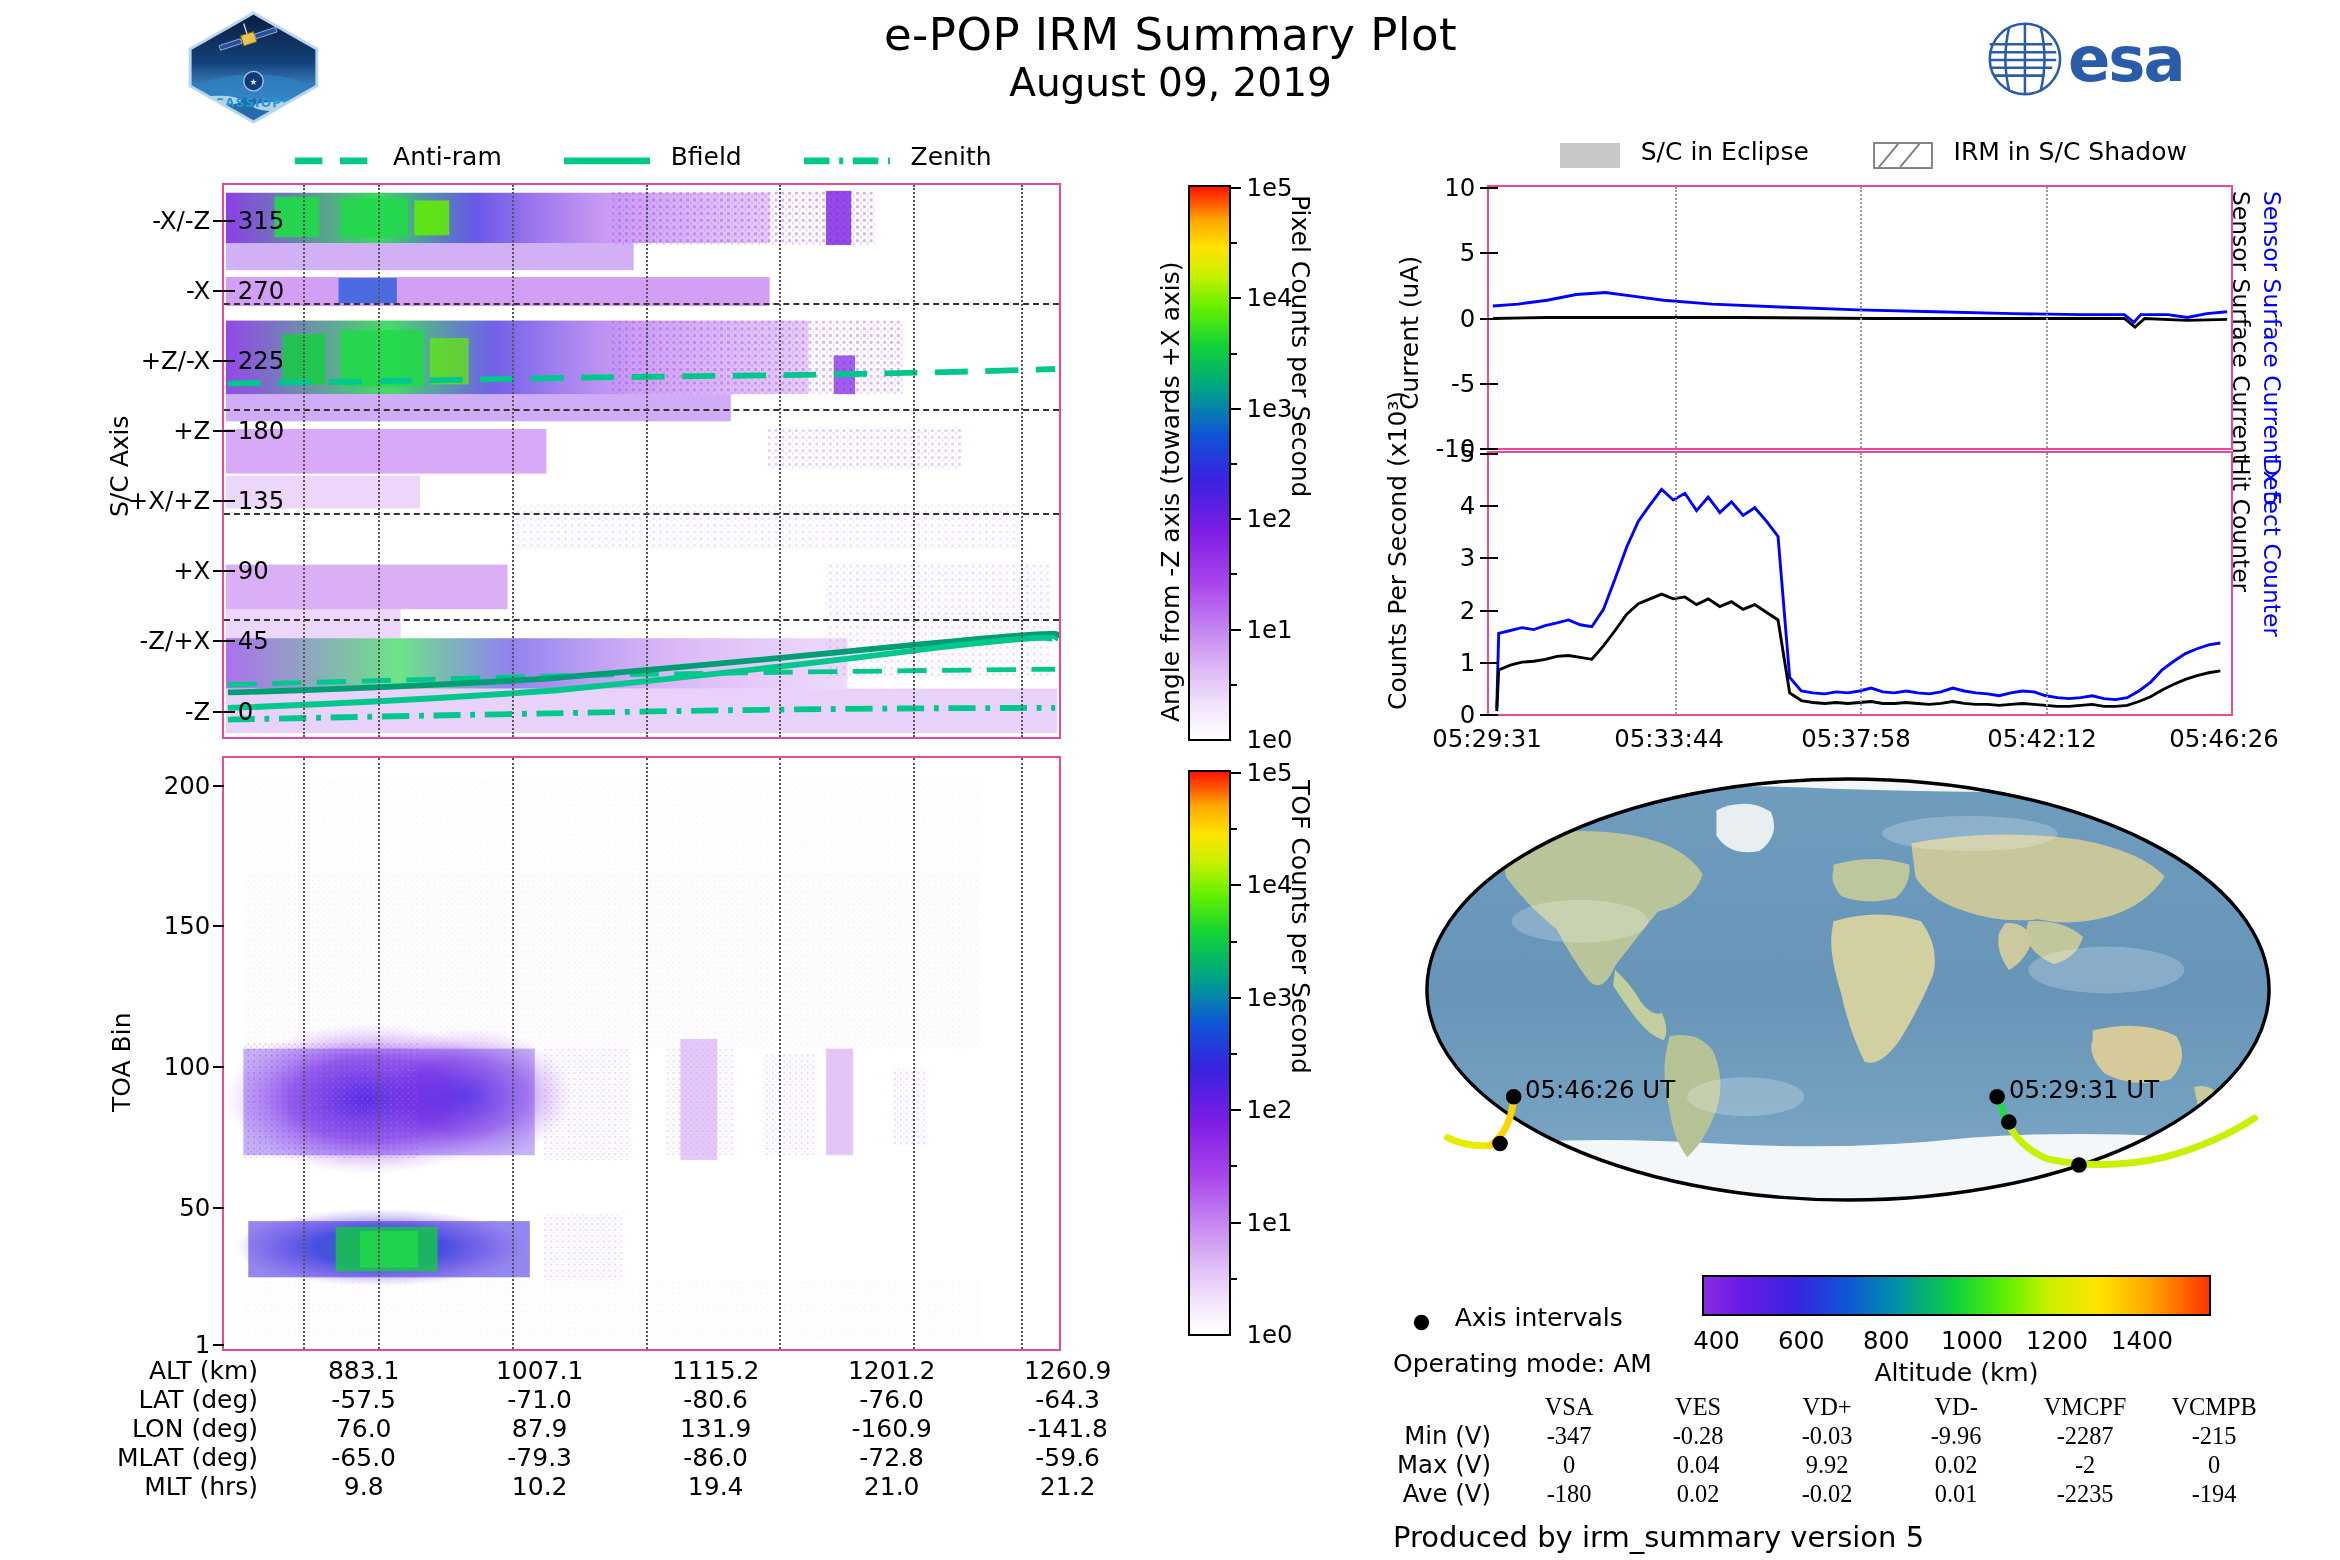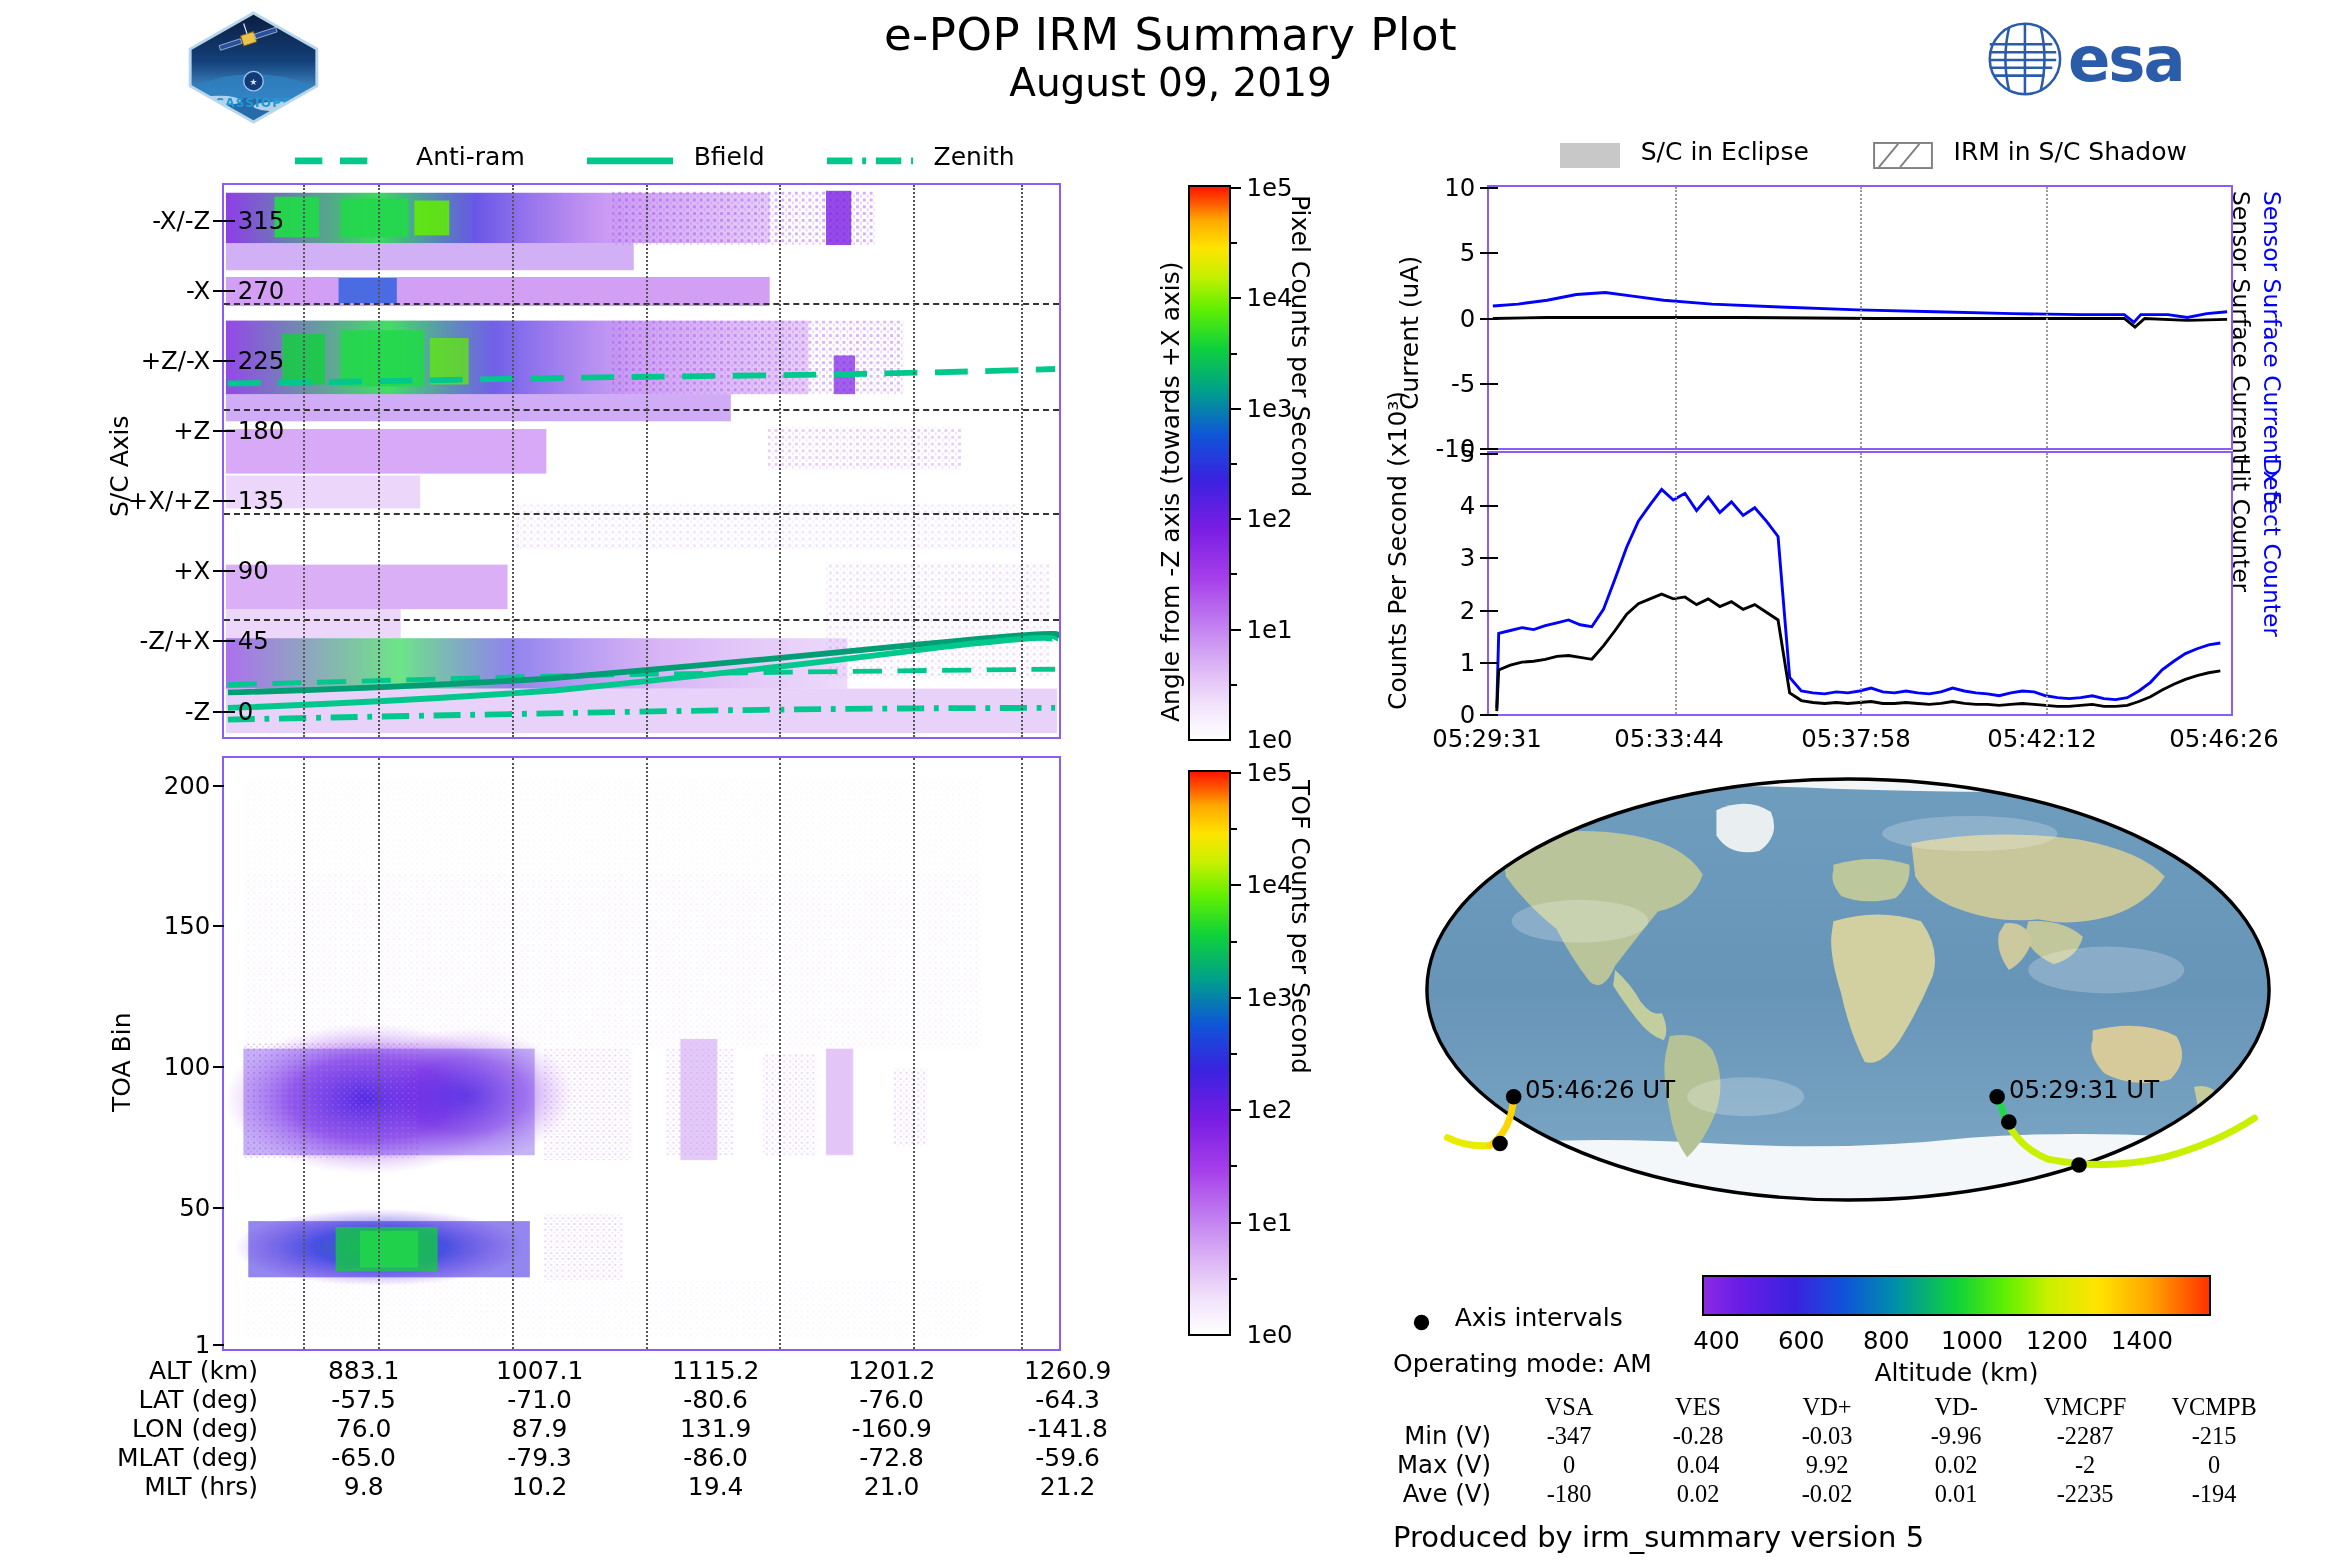--- a/index.html
+++ b/index.html
@@ -6,21 +6,21 @@
   body{width:2341px;height:1560px;position:relative;overflow:hidden;
        font-family:"DejaVu Sans","Liberation Sans",sans-serif;color:#000;}
   .abs{position:absolute;}
   .ttl{font-size:45px;font-weight:400;letter-spacing:0.5px;}
   .sub{font-size:39px;}
   .ax-lab{font-size:25px;}
   .tick{font-size:24.4px;}
   .small{font-size:23.4px;}
   .rot90{transform:rotate(-90deg);transform-origin:0 0;white-space:nowrap;}
   .rot270{transform:rotate(90deg);transform-origin:0 0;white-space:nowrap;}
-  .frame{border:2px solid #8b5cf6;box-sizing:border-box;background:#fff;}
+  .frame{border:2px solid #ec4899;box-sizing:border-box;background:#fff;}
   
   #cassiope{width:137px;height:115px;}
   #esa{width:254px;height:88px;}
   
   #spec{left:222px;top:183px;width:839px;height:556px;}
   #toa{left:222px;top:756px;width:839px;height:595px;}
   .vgrid{position:absolute;top:0;bottom:0;width:0;border-left:2.9px dotted #555;}
   .hgrid{position:absolute;left:0;right:0;height:0;border-top:2px dashed #333;}
   .tickm{position:absolute;left:-10.7px;width:10.7px;height:0;border-top:2px solid #000;}
   .tickmR{position:absolute;right:-10.7px;width:10.7px;height:0;border-top:2px solid #000;}
@@ -101,21 +101,21 @@
     </g>
     <text x="90" y="68" font-size="64" font-weight="bold" fill="#2a5caa" font-family="DejaVu Sans, sans-serif" letter-spacing="-2">esa</text>
   </svg>
 </div>
 
 <div class="abs" style="left:293px;top:142px;">
   <span style="display:inline-block;">
     <svg class="sw" width="90" height="17.6" viewBox="0 0 92 18">
       <line x1="2" y1="9" x2="90" y2="9" stroke="#00c88c" stroke-width="7" stroke-dasharray="28 18"></line>
       </svg>
-    <span class="ax-lab" style="margin-left:28px;">Anti-ram</span>
+    <span class="ax-lab" style="margin-left:5px;">Anti-ram</span>
   </span>
   <span style="display:inline-block;margin-left:55px;">
     <svg class="sw" width="90" height="17.6" viewBox="0 0 92 18">
       <line x1="2" y1="9" x2="90" y2="9" stroke="#00c88c" stroke-width="7"></line>
       </svg>
     <span class="ax-lab" style="margin-left:13.7px;">Bfield</span>
   </span>
   <span style="display:inline-block;margin-left:55px;">
     <svg class="sw" width="90" height="17.6" viewBox="0 0 92 18">
       <line x1="2" y1="9" x2="90" y2="9" stroke="#00c88c" stroke-width="7" stroke-dasharray="26 10 4 10"></line>

